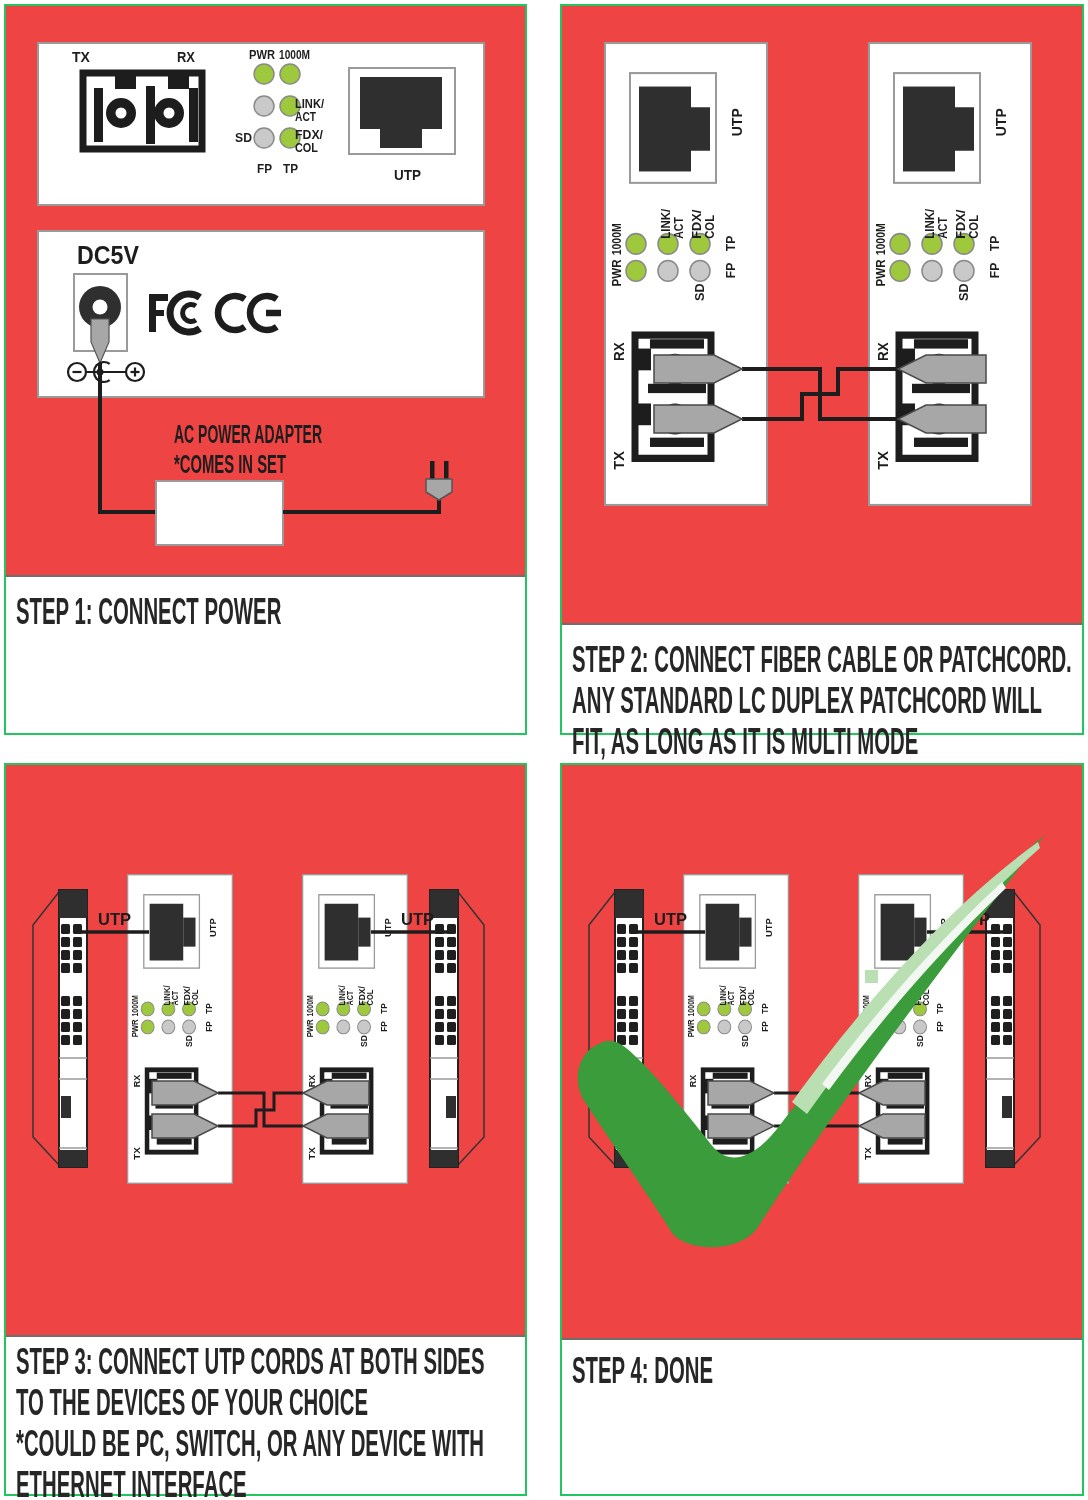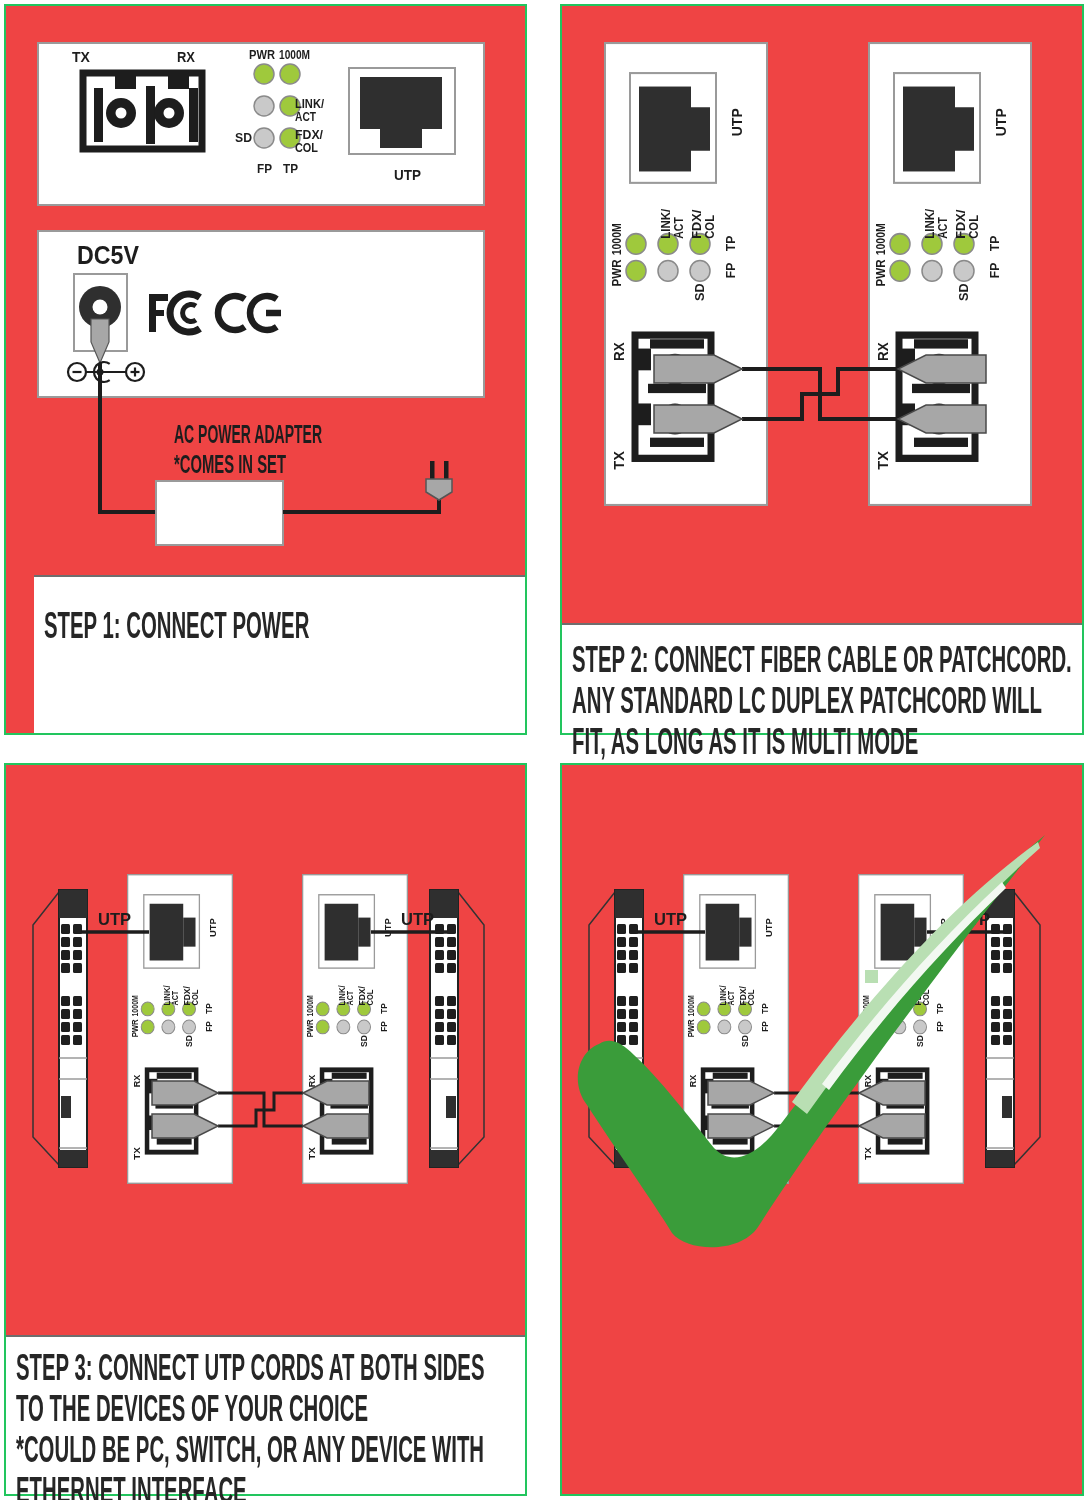--- a/index.html
+++ b/index.html
@@ -121,21 +121,21 @@
     <text x="168" y="437" font-size="25" textLength="148" lengthAdjust="spacingAndGlyphs">AC POWER ADAPTER</text>
     <text x="168" y="467" font-size="25" textLength="112" lengthAdjust="spacingAndGlyphs">*COMES IN SET</text>
     <path d="M94 392 V506 H150" fill="none" stroke="#1d1d1d" stroke-width="4"></path>
     <rect x="150" y="475" width="127" height="64" fill="#fff" stroke="#9a9a9a" stroke-width="2"></rect>
     <path d="M277 506 H433 V490" fill="none" stroke="#1d1d1d" stroke-width="4"></path>
     <rect x="424" y="455" width="4.5" height="19" fill="#1d1d1d"></rect>
     <rect x="438" y="455" width="4.5" height="19" fill="#1d1d1d"></rect>
     <polygon points="420,473 446,473 446,486 433,494 420,486" fill="#A7A7A7" stroke="#555" stroke-width="1.5"></polygon>
   </svg>
 
-  <div class="caption" style="top:569px;padding:28px 10px 0;margin-left:28px;">
+  <div class="caption" style="top:569px;padding:14px 10px 0;">
     <div class="cap-line">STEP 1: CONNECT POWER</div>
   </div>
 </section>
 
 <section class="panel" style="left:560px;top:4px;width:524px;height:731px;">
 
   <div class="face-slot" style="left:42px;top:36px;width:164px;height:464px;">
       <svg class="face-svg" viewBox="0 0 448 164" preserveAspectRatio="none" xmlns="http://www.w3.org/2000/svg" width="464" height="164" style="transform: translate(0px, 464px) rotate(-90deg); transform-origin: 0px 0px;">
     <rect x="1" y="1" width="446" height="162" fill="#fff" stroke="#9a9a9a" stroke-width="2"></rect>
     <text x="35" y="20" font-size="15" textLength="18" lengthAdjust="spacingAndGlyphs">TX</text>
@@ -401,21 +401,21 @@
     <text x="92" y="160" font-size="17" textLength="33" lengthAdjust="spacingAndGlyphs">UTP</text>
     <text x="395" y="160" font-size="17" textLength="33" lengthAdjust="spacingAndGlyphs">UTP</text>
     <path d="M212 328 H258 V361 H297" fill="none" stroke="#1d1d1d" stroke-width="3"></path>
     <path d="M212 361 H250 V345 H268 V328 H297" fill="none" stroke="#1d1d1d" stroke-width="3"></path>
     <use href="#plug-sm" transform="translate(212,328)"></use>
     <use href="#plug-sm" transform="translate(212,361)"></use>
     <use href="#plug-sm" transform="translate(297,328) scale(-1,1)"></use>
     <use href="#plug-sm" transform="translate(297,361) scale(-1,1)"></use>
   </svg>
 
-  <div class="caption" style="top:570px;padding:10px 10px 0;">
+  <div class="caption" style="top:570px;padding:4px 10px 0;">
     <div class="cap-line">STEP 3: CONNECT UTP CORDS AT BOTH SIDES</div>
     <div class="cap-line">TO THE DEVICES OF YOUR CHOICE</div>
     <div class="cap-line">*COULD BE PC, SWITCH, OR ANY DEVICE WITH</div>
     <div class="cap-line">ETHERNET INTERFACE</div>
   </div>
 </section>
 
 <section class="panel" style="left:560px;top:763px;width:524px;height:733px;">
 
   <div class="face-slot" style="left:121px;top:109px;width:106px;height:310px;">
@@ -590,13 +590,16 @@
            C 425 117, 302 250, 218 360
            C 198 387, 172 404, 152 383
            C 128 353, 97 313, 72 290
            C 59 277, 48 272, 37 279 Z" fill="#3A9C3A"></path>
       <path d="M 476 77 C 385 142, 295 247, 230 337 L 245 349 C 310 257, 395 157, 478 83 Z" fill="#B9DFB3"></path>
       <path d="M 440 117 C 370 182, 310 252, 260 319 L 267 325 C 317 257, 377 187, 444 123 Z" fill="#F2F8F1"></path>
       <rect x="303" y="205" width="13" height="13" fill="#B9DFB3"></rect>
     </g>
   </svg>
 
+  <div class="caption" style="top:573px;padding:10px 10px 0;">
+    <div class="cap-line">STEP 4: DONE</div>
+  </div>
 </section>
 
 </body></html>

